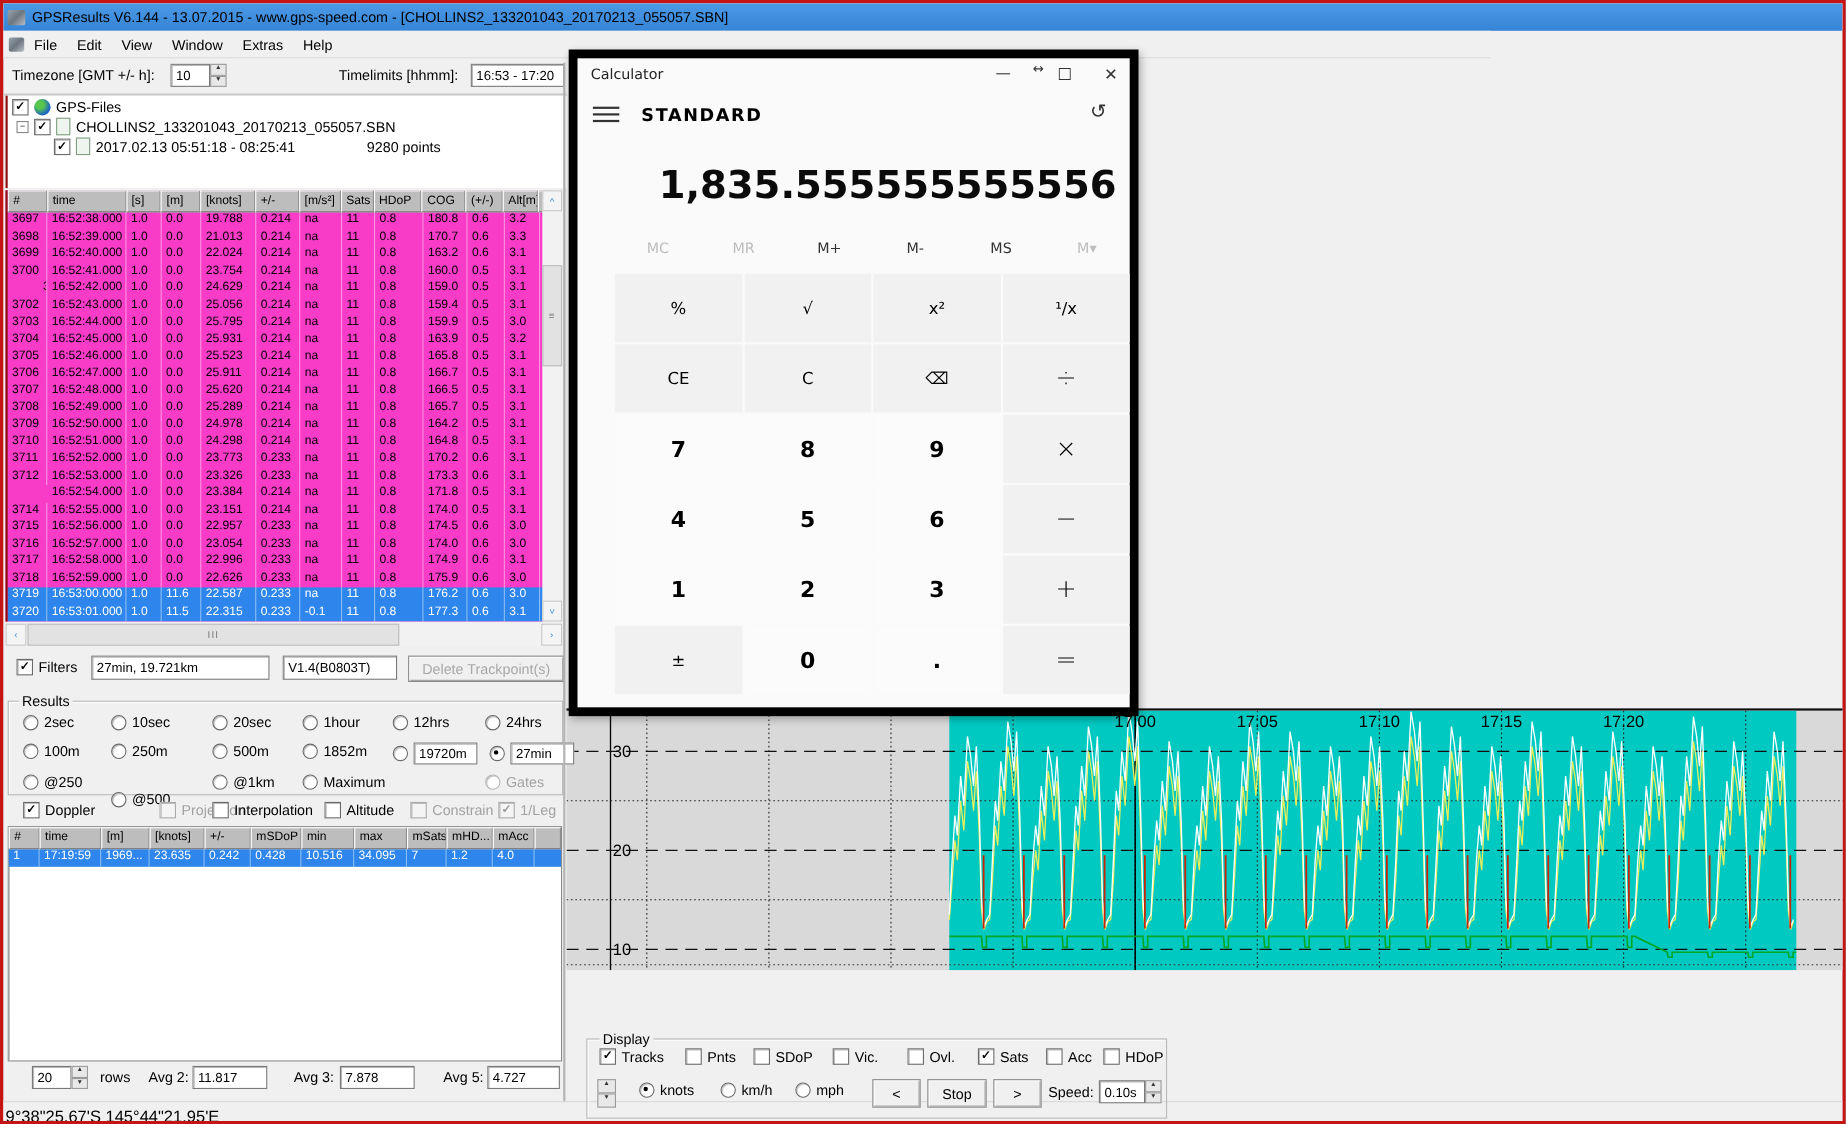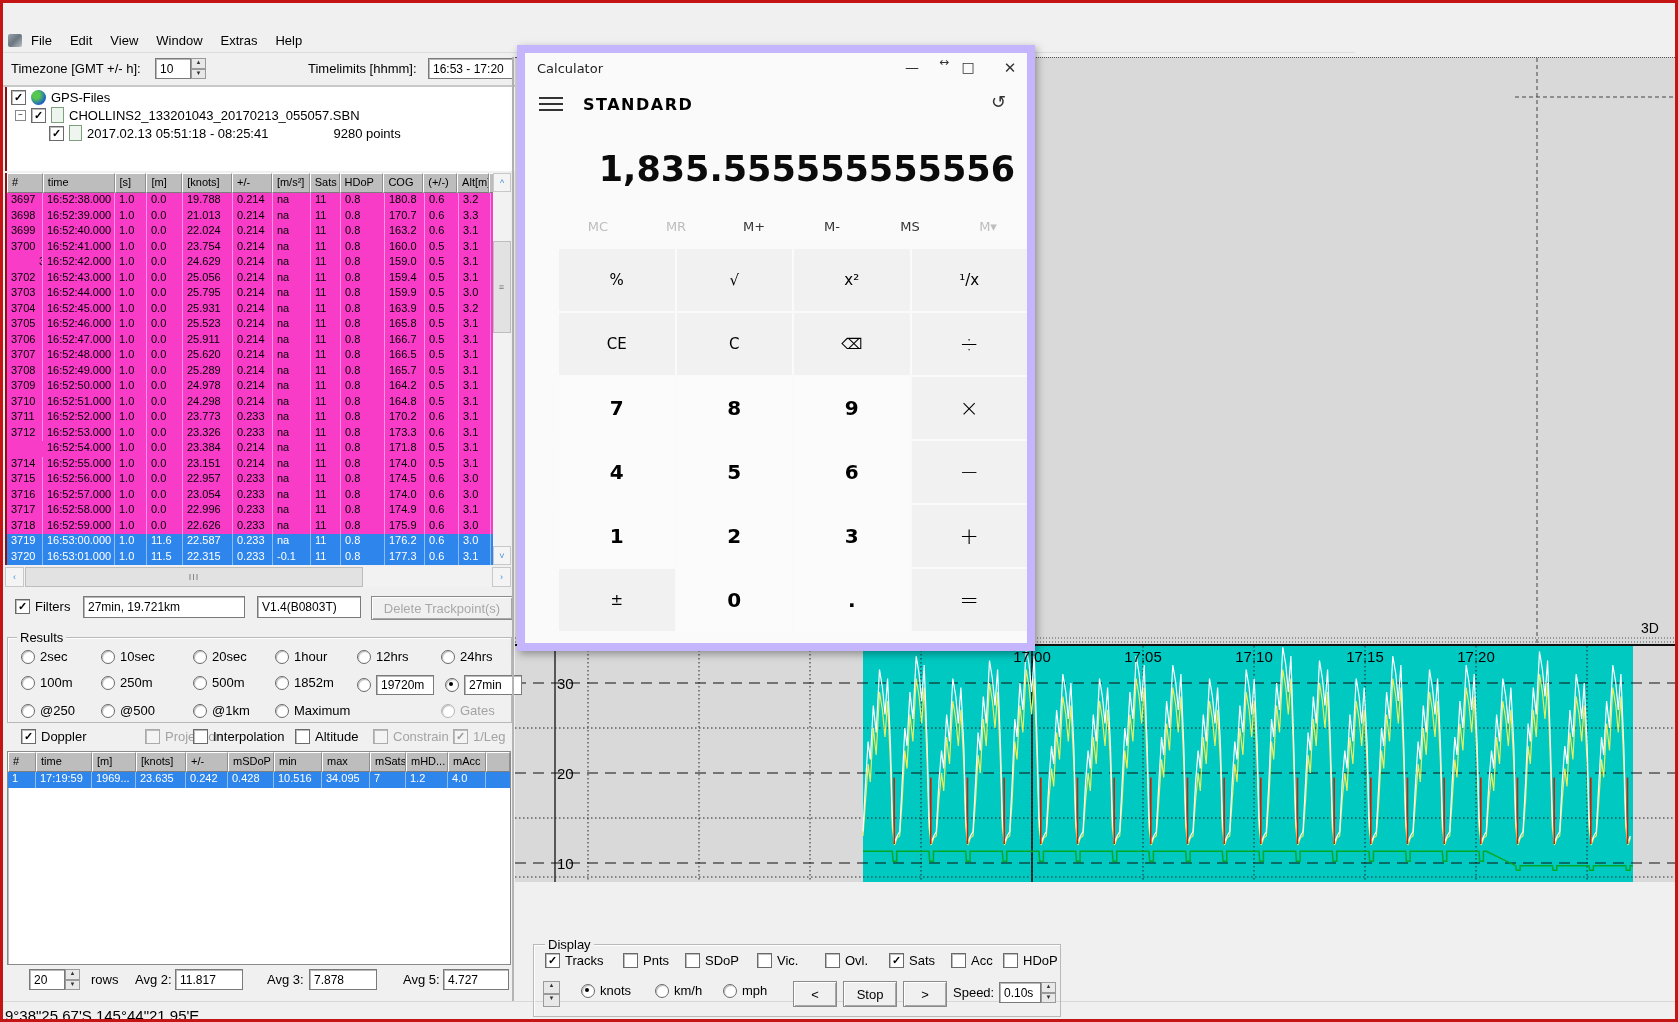--- a/index.html
+++ b/index.html
@@ -42,21 +42,21 @@
   .sbbtn{position:absolute;background:#F4F4F4;border:1px solid #C8C8C8;display:flex;align-items:center;justify-content:center;font-size:9px;color:#3E8EDE;}
   .sbthumb{position:absolute;background:#E2E2E2;border:1px solid #BDBDBD;display:flex;align-items:center;justify-content:center;color:#777;font-size:9px;letter-spacing:1px;}
   
   #rtable{left:4px;top:748px;width:502px;height:212px;background:#fff;border:1px solid #8a8a8a;box-shadow:inset 1px 1px 0 #bbb;}
   
   #maparea{left:512px;top:54px;width:1164px;height:587px;background:#D9D9D9;border-top:1px dotted #555;}
   #chart{left:512px;top:641px;width:1164px;height:236px;background:#D9D9D9;border-top:2px solid #101010;}
   .xtick{position:absolute;top:2px;width:46px;text-align:center;font-size:15px;font-weight:500;}
   .ytick{position:absolute;left:42px;width:26px;font-size:15px;font-weight:500;}
   
-  #calc{left:514px;top:42px;width:518px;height:606px;background:#c4b5fd;z-index:6;box-shadow:2px 3px 8px rgba(0,0,0,.35);}
+  #calc{left:514px;top:42px;width:518px;height:606px;background:#000000;z-index:6;box-shadow:2px 3px 8px rgba(0,0,0,.35);}
   #calcbody{position:absolute;left:8px;top:8px;width:502px;height:590px;background:#FAFAFA;font-family:"DejaVu Sans",sans-serif;}
   .cwbtn{position:absolute;top:6px;font-size:14px;color:#333;width:22px;text-align:center;}
   #cdisplay{position:absolute;right:12px;top:96px;font-size:35px;font-weight:600;color:#0b0b0b;font-family:"DejaVu Sans",sans-serif;}
   #cmem{position:absolute;left:34px;top:166px;width:468px;display:flex;}
   .memb{flex:1;text-align:center;font-size:13px;color:#333;}
   .memb.dis{color:#BDBDBD;}
   #ckeys{position:absolute;left:34px;top:196px;width:468px;display:grid;grid-template-columns:repeat(4,1fr);gap:2px;}
   .key{height:62px;display:flex;align-items:center;justify-content:center;cursor:default;}
   .knum{background:#FBFBFB;font-size:20px;font-weight:600;}
   .kop{background:#F1F1F1;font-size:23px;font-weight:300;}
@@ -65,40 +65,35 @@
   #disppanel{left:530px;top:941px;width:526px;height:71px;}
   .dbtn{position:absolute;height:24px;}
   
   .statusbar{left:0;top:998px;width:1672px;height:18px;background:#F0F0F0;border-top:1px solid #D8D8D8;overflow:hidden;}
 </style>
 </head>
 <body>
 
 <div id="app">
 
+  <div class="abs" id="titlebar">
+    <div class="appico" style="margin-left:4px;"></div>
+    <div class="ttxt">GPSResults V6.144 - 13.07.2015 - www.gps-speed.com - [CHOLLINS2_133201043_20170213_055057.SBN]</div>
+  </div>
 
   <div class="abs" id="menubar">
     <div class="appico" style="width:14px;height:13px;"></div>
   <div class="menuitem">File</div>
       <div class="menuitem">Edit</div>
       <div class="menuitem">View</div>
       <div class="menuitem">Window</div>
       <div class="menuitem">Extras</div>
       <div class="menuitem">Help</div>
     </div>
 
-  <div class="abs" id="maparea">
-    <svg width="1164" height="587">
-      <line x1="1022" y1="0" x2="1022" y2="587" stroke="#444" stroke-width="1" stroke-dasharray="4,3"></line>
-      <line x1="1000" y1="39" x2="1164" y2="39" stroke="#444" stroke-width="1" stroke-dasharray="4,3"></line>
-      <line x1="0" y1="580" x2="1164" y2="580" stroke="#555" stroke-width="1" stroke-dasharray="1,2"></line>
-      <line x1="0" y1="584" x2="1164" y2="584" stroke="#555" stroke-width="1" stroke-dasharray="1,2"></line>
-    </svg>
-    <div class="abs" style="left:1126px;top:562px;font-size:14px;">3D</div>
-  </div>
 
   <div class="abs" id="chart"><svg width="1164" height="236">
         <rect x="348" y="0" width="770" height="236" fill="#00C9C1"></rect>
         <line x1="73" y1="0" x2="73" y2="236" stroke="#222" stroke-width="1" stroke-dasharray="1.5,2.5"></line>
         <line x1="184" y1="0" x2="184" y2="236" stroke="#222" stroke-width="1" stroke-dasharray="1.5,2.5"></line>
         <line x1="295" y1="0" x2="295" y2="236" stroke="#222" stroke-width="1" stroke-dasharray="1.5,2.5"></line>
         <line x1="406" y1="0" x2="406" y2="236" stroke="#222" stroke-width="1" stroke-dasharray="1.5,2.5"></line>
         <line x1="517" y1="0" x2="517" y2="236" stroke="#222" stroke-width="1" stroke-dasharray="1.5,2.5"></line>
         <line x1="628" y1="0" x2="628" y2="236" stroke="#222" stroke-width="1" stroke-dasharray="1.5,2.5"></line>
         <line x1="739" y1="0" x2="739" y2="236" stroke="#222" stroke-width="1" stroke-dasharray="1.5,2.5"></line>
@@ -585,21 +580,21 @@
       <div class="opt" style="left: 438px; top: 0px;">
         <div class="rb sel"></div>
         <div class="fld" style="width: 58px; height: 20px;">27min</div>
       </div>
     </div>
   <div class="abs" id="rrow3" style="left:4px;top:700px;width:503px;height:16px;">
       <div class="opt" style="left: 14px; top: 0px;">
         <div class="rb"></div>
         <span>@250</span>
       </div>
-      <div class="opt" style="left: 94px; top: 0px;">
+      <div class="opt" style="left: 94px; top: 16px;">
         <div class="rb"></div>
         <span>@500</span>
       </div>
       <div class="opt" style="left: 186px; top: 0px;">
         <div class="rb"></div>
         <span>@1km</span>
       </div>
       <div class="opt" style="left: 268px; top: 0px;">
         <div class="rb"></div>
         <span>Maximum</span>

